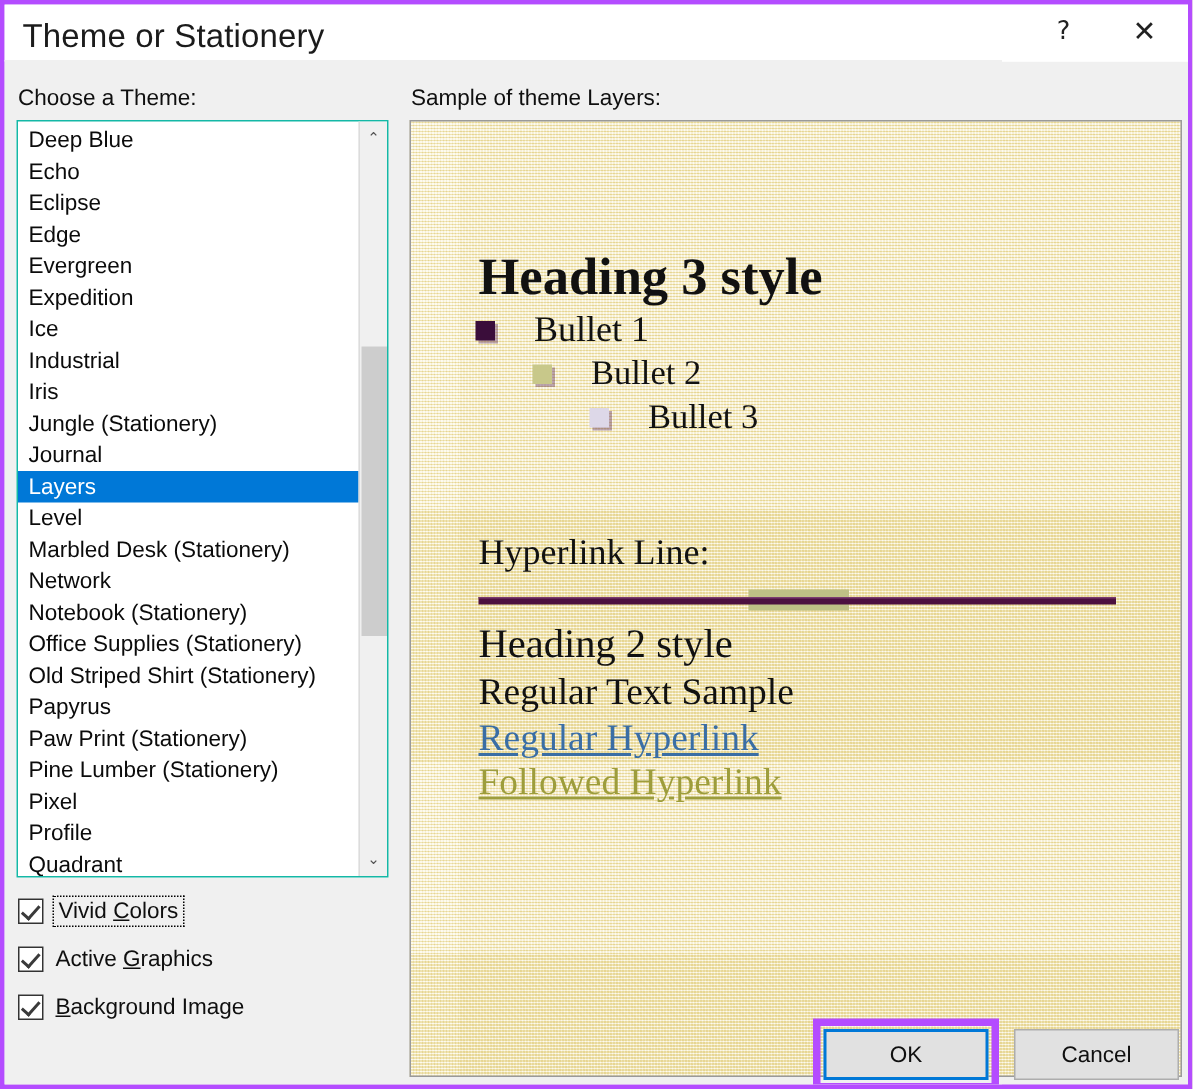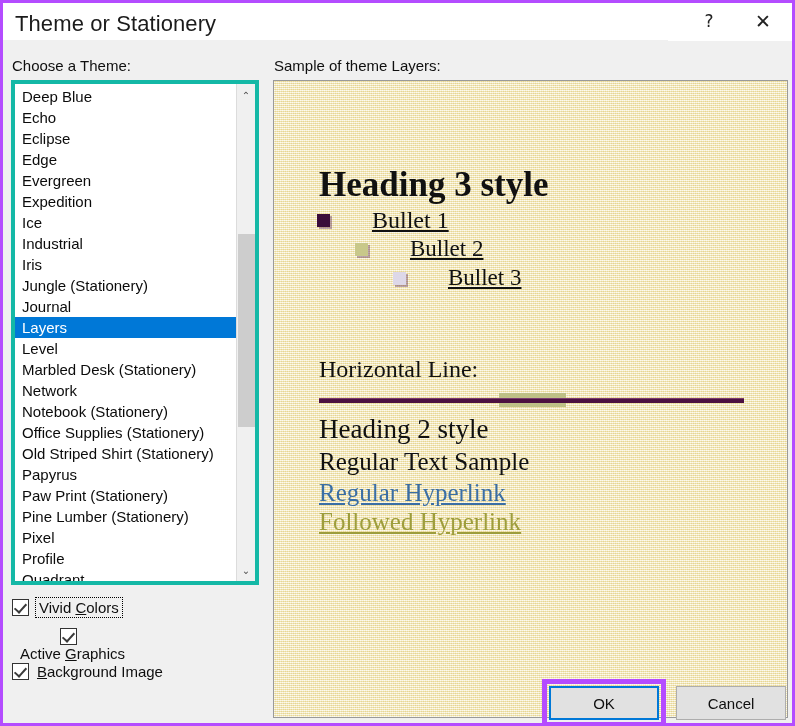--- a/index.html
+++ b/index.html
@@ -89,21 +89,21 @@
   #sample-label { left: 271px; top: 17px; }
 
   
   #theme-listbox {
     position: absolute;
     left: 8px;
     top: 40px;
     width: 248px;
     height: 505px;
     box-sizing: border-box;
-    border: 4px solid #14b8a6;
+    border: 1px solid #14b8a6;
     background: #ffffff;
     overflow: hidden;
   }
   #theme-list {
     position: absolute;
     left: 0; top: 0;
     width: 228px;
     margin: 0;
     padding: 2px 0 0 0;
     list-style: none;
@@ -158,21 +158,21 @@
 
   
   .checkrow {
     position: absolute;
     left: 9px;
     height: 22px;
     display: flex;
     align-items: center;
   }
   #check-vivid      { top: 556px; }
-  #check-graphics   { top: 588px; flex-direction: column; }
+  #check-graphics   { top: 588px; }
   #check-background { top: 620px; }
 
   .checkbox {
     width: 17px;
     height: 17px;
     box-sizing: border-box;
     border: 1px solid #333333;
     background: #ffffff;
     position: relative;
     flex: none;
@@ -249,22 +249,21 @@
   #bullet-row-2 { left: 81px; top: 155px; }
   #bullet-row-3 { left: 119px; top: 184px; }
   .bullet-mark {
     width: 13px;
     height: 13px;
     flex: none;
     box-shadow: 2px 2px 0 rgba(90,40,90,0.40);
   }
   .bullet-text {
     font-size: 24px;
-    margin-left: 42px;
-    text-decoration: underline;
+    margin-left: 26px;
   }
   #bullet-row-2 .bullet-text,
   #bullet-row-3 .bullet-text { font-size: 23px; }
 
   #sample-hr-label {
     position: absolute;
     left: 45px;
     top: 275px;
     font-size: 24px;
     white-space: nowrap;
@@ -454,21 +453,21 @@
         </div>
         <div class="bulletrow" id="bullet-row-2">
           <span class="bullet-mark" id="bullet-mark-2" style="background: rgb(200, 200, 138);"></span>
           <span class="bullet-text">Bullet 2</span>
         </div>
         <div class="bulletrow" id="bullet-row-3">
           <span class="bullet-mark" id="bullet-mark-3" style="background: rgb(221, 216, 232);"></span>
           <span class="bullet-text">Bullet 3</span>
         </div>
 
-        <div id="sample-hr-label">Horizontal Line:</div>
+        <div id="sample-hr-label">Hyperlink Line:</div>
         <div id="sample-hr-wrap">
           <div id="sample-hr-block" style="background: rgb(190, 192, 134);"></div>
           <div id="sample-hr-line" style="background: rgb(76, 16, 64);"></div>
         </div>
 
         <div id="sample-h2">Heading 2 style</div>
         <div id="sample-regular">Regular Text Sample</div>
         <div id="sample-link" style="color: rgb(58, 110, 165);">Regular Hyperlink</div>
         <div id="sample-link-visited" style="color: rgb(157, 157, 60);">Followed Hyperlink</div>
 

